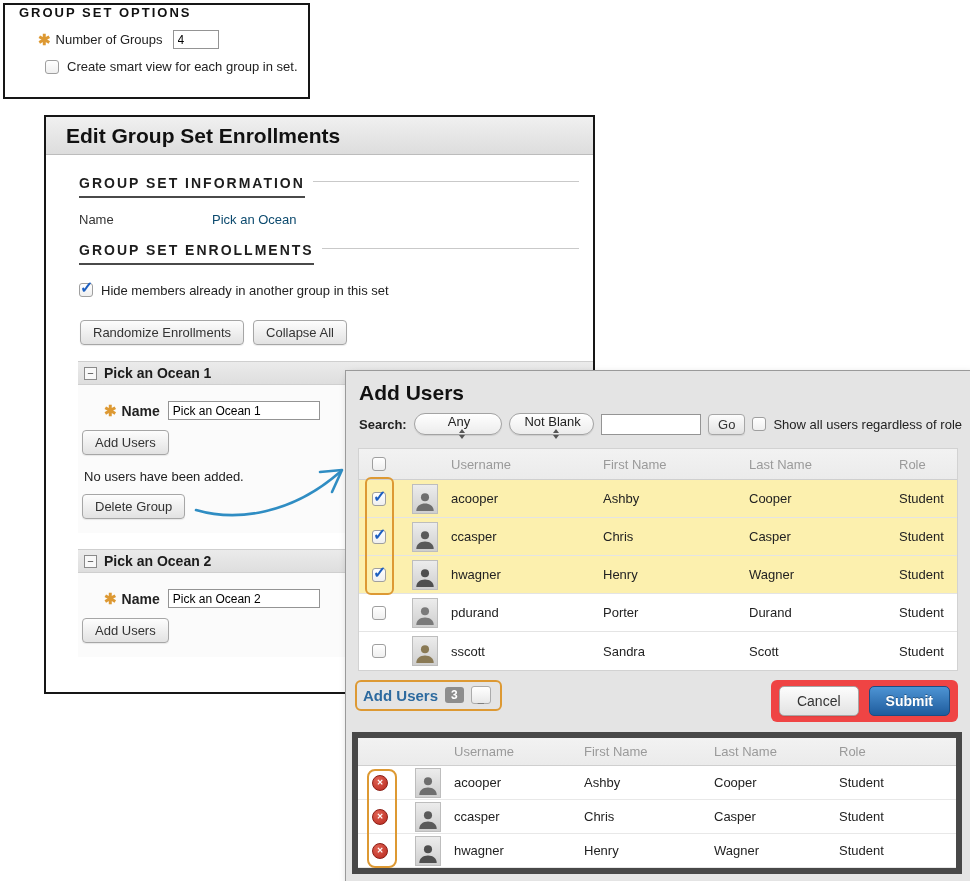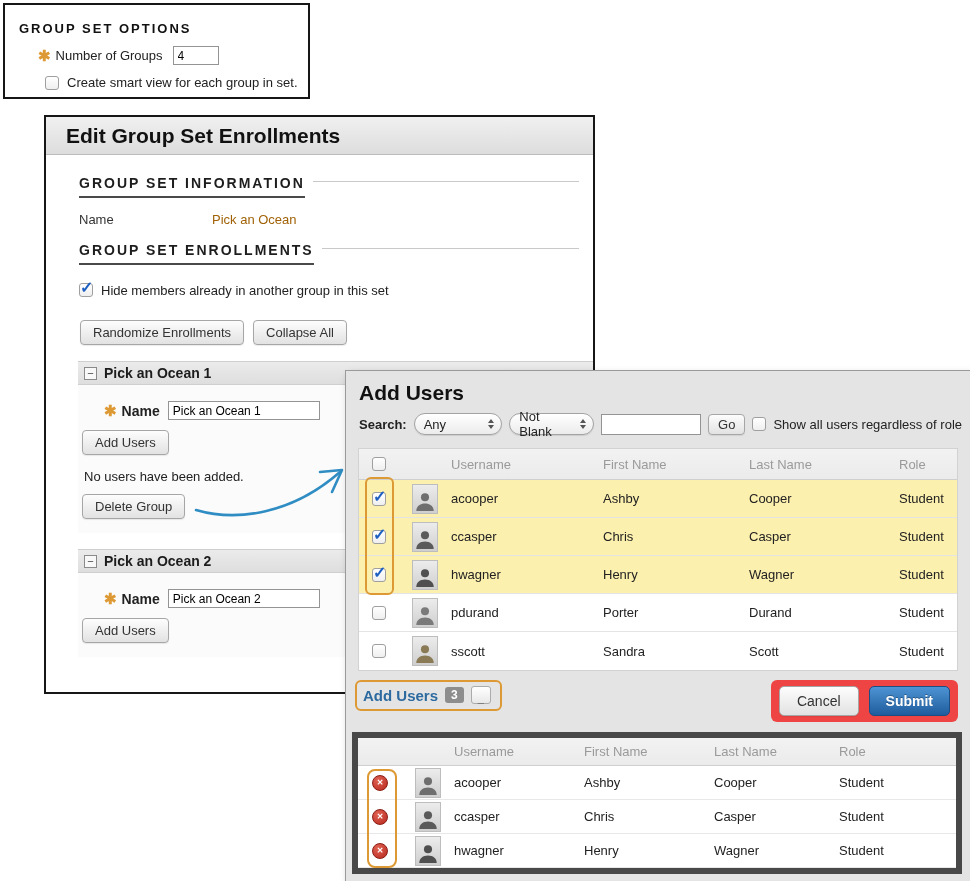--- a/index.html
+++ b/index.html
@@ -15,35 +15,35 @@
   .asterisk { color:#dd9933; font-weight:bold; font-size:15px; margin-right:5px; }
   .minusbox { display:inline-flex; align-items:center; justify-content:center; width:13px; height:13px; border:1px solid #8a8a8a;
               background:#f8f8f8; font-size:11px; line-height:11px; color:#444; margin-right:7px; flex:none; }
   .section-head { display:flex; align-items:flex-start; margin-bottom:14px; }
   .section-head .txt { font-weight:bold; font-size:14px; letter-spacing:2px; color:#1d1d1d; border-bottom:2px solid #4a4a4a; padding-bottom:5px; }
   .section-head .rule { flex:1; height:1px; background:#c9c9c9; margin:6px 0 0 8px; }
   .text-input { background:#fff; border:1px solid #949494; height:19px; font-size:12px; padding:0 4px; font-family:"Liberation Sans",sans-serif; }
 
   
   .panelA { position:absolute; left:3px; top:3px; width:307px; height:96px; background:#fff; border:2px solid #161616; z-index:10; }
-  .panelA h2 { font-size:13px; letter-spacing:2px; margin:16px 0 10px 14px; color:#111; }
+  .panelA h2 { font-size:13px; letter-spacing:2px; margin:0 0 10px 14px; color:#111; }
   .panelA .row1 { display:flex; align-items:center; margin-left:33px; }
   .panelA .row1 .lbl { font-size:13px; margin-right:10px; }
   .panelA .row2 { display:flex; align-items:center; gap:8px; margin:10px 0 0 40px; }
   .panelA .row2 .lbl { font-size:13px; }
 
   
   .panelB { position:absolute; left:44px; top:115px; width:551px; height:579px; background:#fff; border:2px solid #161616; z-index:20; overflow:hidden; }
   .panelB .titlebar { height:38px; background:linear-gradient(#f0f0f0,#dddddd); border-bottom:1px solid #bcbcbc; display:flex; align-items:center; padding-left:20px; }
   .panelB .titlebar .t { font-size:21px; font-weight:bold; color:#111; }
   .panelB .content { padding:20px 0 0 16px; }
   .panelB .inner { padding-left:17px; padding-right:14px; }
   .fieldrow { display:flex; margin-bottom:15px; }
   .fieldrow .flabel { width:133px; flex:none; font-size:13px; color:#333; }
-  .fieldrow .fvalue { font-size:13px; color:#a16207; }
+  .fieldrow .fvalue { font-size:13px; color:#0c4a6e; }
   .desc-val { padding-top:7px; }
   .filter-row { display:flex; margin:18px 0 22px 0; }
   .filter-row .flabel { width:133px; }
   .filter-row .fcheck { display:flex; gap:8px; align-items:flex-start; font-size:13px; }
   .btnrow { display:flex; gap:9px; margin:4px 0 16px 1px; }
 
   .groupbar { display:flex; align-items:center; background:linear-gradient(#ebebeb,#dedede); border-top:1px solid #cfcfcf; border-bottom:1px solid #cfcfcf;
               height:24px; padding-left:6px; margin-left:16px; }
   .groupbar .gt { font-weight:bold; font-size:14px; color:#1c1c1c; }
   .groupbody { margin-left:16px; background:#fbfbfb; padding:12px 0 14px 2px; }
@@ -54,21 +54,21 @@
   
   .arrow-wrap { position:absolute; left:192px; top:458px; width:156px; height:76px; z-index:30; pointer-events:none; }
 
   
   .panelC { position:absolute; left:346px; top:371px; width:624px; height:510px; background:#e4e4e4; z-index:40;
             box-shadow:0 0 0 1px #9a9a9a, 3px 4px 8px rgba(0,0,0,.35); }
   .panelC .dtitle { font-size:21px; font-weight:bold; color:#111; padding:10px 0 2px 13px; }
   .searchrow { display:flex; align-items:center; gap:7px; padding:6px 8px 0 13px; }
   .searchrow .slabel { font-size:13px; font-weight:bold; }
   .pill { display:inline-flex; align-items:center; justify-content:space-between; background:linear-gradient(#fff,#ececec);
-          border:1px solid #a3a3a3; border-radius:11px; height:22px; padding:0 7px 0 9px; font-size:13px; cursor:pointer; box-shadow:0 1px 1px rgba(0,0,0,.1); }
+          border:1px solid #a3a3a3; border-radius:11px; height:22px; padding:0 7px 0 9px; font-size:13px; cursor:pointer; box-shadow:0 1px 1px rgba(0,0,0,.1);flex-direction:column; }
   .pill.w1 { width:93px; } .pill.w2 { width:89px; }
   .spin { display:inline-flex; flex-direction:column; gap:2px; margin-left:6px; }
   .spin i { width:0; height:0; border-left:3.5px solid transparent; border-right:3.5px solid transparent; }
   .spin .up { border-bottom:4px solid #555; } .spin .dn { border-top:4px solid #555; }
   .go-btn { padding:2px 9px; font-size:13px; }
   .showall { display:flex; align-items:center; gap:7px; font-size:13px; white-space:nowrap; }
 
   .tablewrap { position:relative; margin:13px 12px 0 12px; }
   .utable { background:#fff; border:1px solid #d2d2d2; }
   .u-row { display:grid; grid-template-columns:40px 52px 152px 146px 150px 1fr; align-items:center; height:38px; border-bottom:1px solid #e4e4e4; font-size:13px; }

